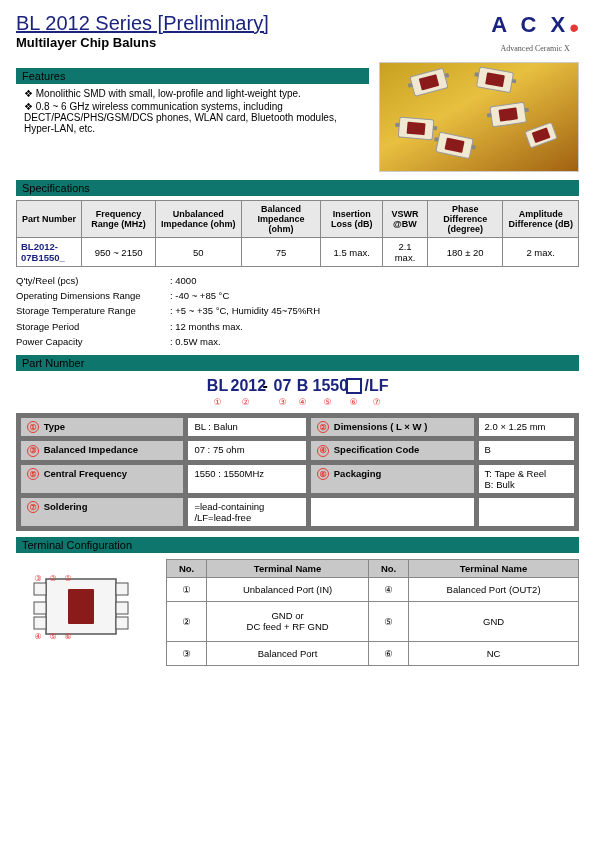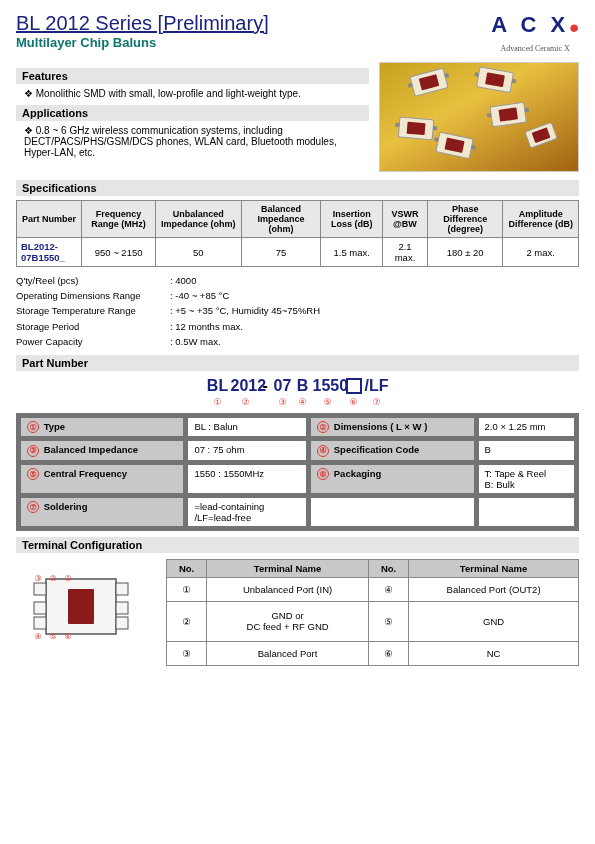--- a/index.html
+++ b/index.html
@@ -22,21 +22,21 @@
     }
     .main-title {
       font-size: 20px;
       font-weight: normal;
       color: #1a237e;
       text-decoration: underline;
     }
     .sub-title {
       font-size: 13px;
       font-weight: bold;
-      color: #0f766e;
+      color: #000000;
       margin-bottom: 8px;
     }
     .logo-container {
       text-align: right;
     }
     .logo-text {
       font-size: 22px;
       font-weight: bold;
       color: #1a237e;
       letter-spacing: 4px;
@@ -69,23 +69,23 @@
       display: flex;
       align-items: center;
       justify-content: center;
       overflow: hidden;
       position: relative;
       flex-shrink: 0;
     }
 
     
     .section-header {
-      background: #e5e5e5;
+      background: #0f766e;
       padding: 2px 6px;
-      font-weight: bold;
+      font-weight: normal;
       font-size: 11px;
       margin: 6px 0 4px 0;
     }
 
     
     .feature-item {
       font-size: 10px;
       margin-left: 8px;
       margin-bottom: 2px;
     }
@@ -241,21 +241,20 @@
       <span class="logo-dot">•</span>
     </div>
     <div class="logo-sub">Advanced Ceramic X</div>
   </div>
 </div>
 
 <div class="content-row">
   <div class="features-section">
     <div class="section-header">Features</div>
     <div class="feature-item">Monolithic SMD with small, low-profile and light-weight type.</div>
-    <div class="section-header">Applications</div>
     <div class="feature-item">0.8 ~ 6 GHz wireless communication systems, including DECT/PACS/PHS/GSM/DCS phones, WLAN card, Bluetooth modules, Hyper-LAN, etc.</div>
   </div>
   <div class="product-image">
 
     <svg width="200" height="110" xmlns="http://www.w3.org/2000/svg">
       <rect width="200" height="110" fill="url(#bg)"></rect>
       <defs>
         <linearGradient id="bg" x1="0" y1="0" x2="1" y2="1">
           <stop offset="0%" stop-color="#c8a020"></stop>
           <stop offset="40%" stop-color="#e8c040"></stop>

